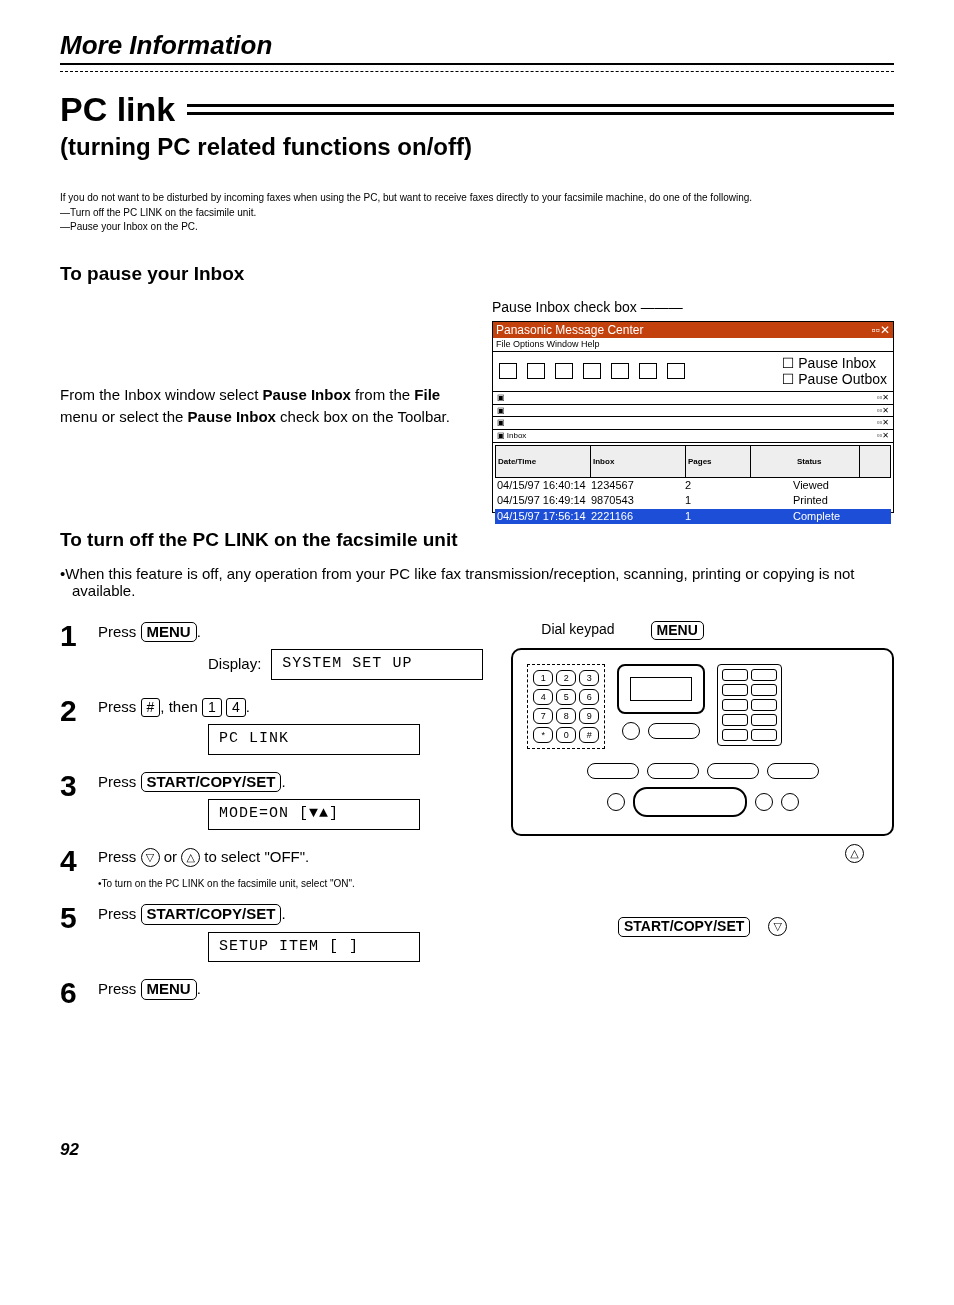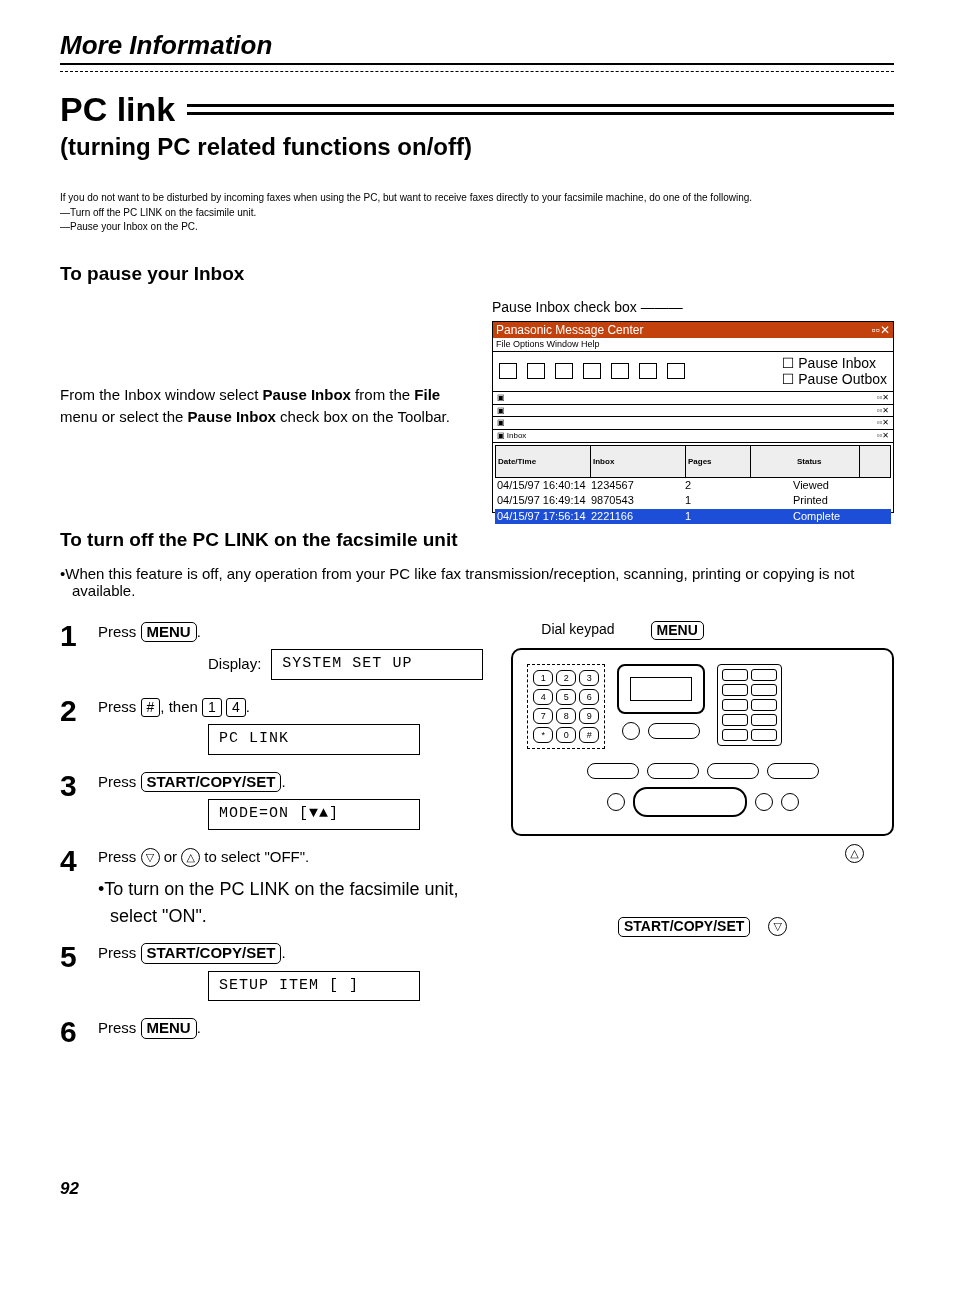--- a/index.html
+++ b/index.html
@@ -160,21 +160,21 @@
   .lcd {
     border: 1.5px solid #000;
     font-family: "Courier New", monospace;
     font-size: 15px;
     letter-spacing: 1px;
     padding: 3px 10px;
     min-width: 190px;
     display: inline-block;
   }
   .substep {
-    font-size: 18px;
+    font-size: 10px;
     margin: 8px 0 0 12px;
     text-indent: -12px;
   }
 
   .fax-panel {
     flex: 1;
     font-size: 14px;
   }
   .fax-labels {
     display: flex;

